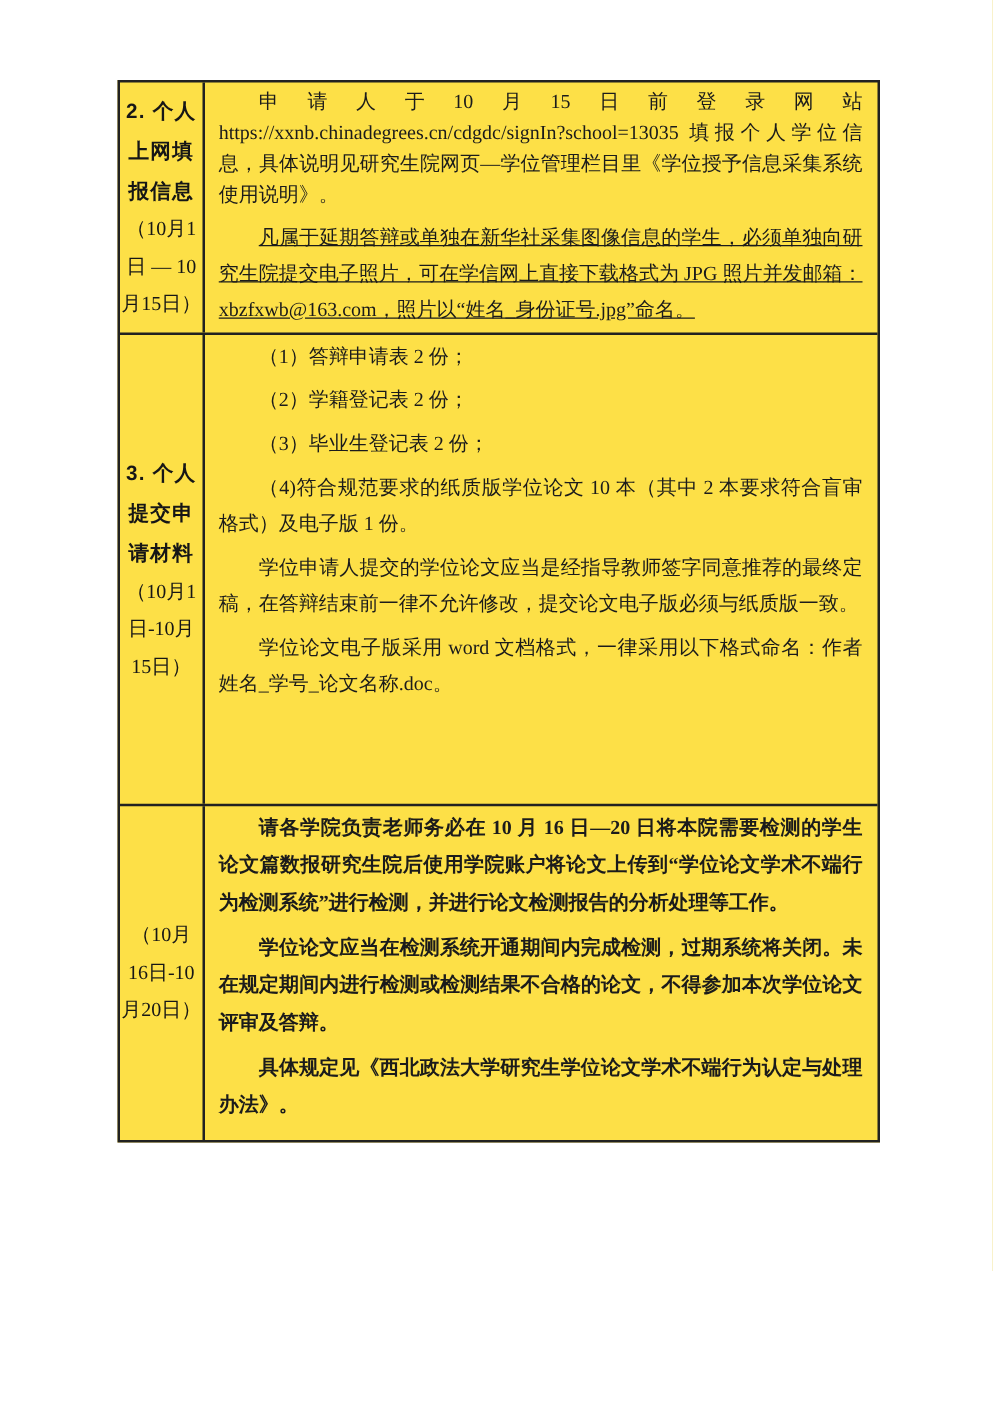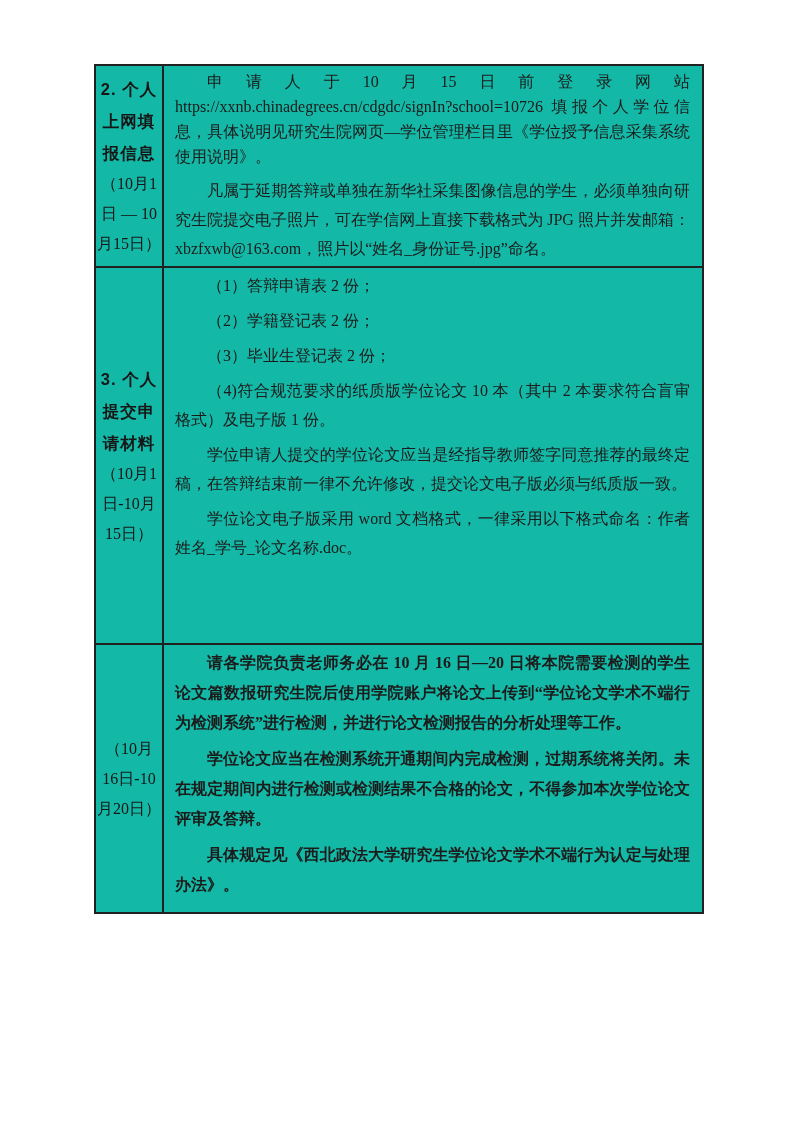--- a/index.html
+++ b/index.html
@@ -13,21 +13,21 @@
     width:794px;height:1123px;
     background:#ffffff;
     overflow:hidden;
   }
   .proc-table{
     position:absolute;
     left:94px;top:64px;
     width:610px;
     border:2px solid #212121;
     box-sizing:border-box;
-    background:#14b8a6;
+    background:#fde047;
   }
   .trow{
     display:flex;
     box-sizing:border-box;
   }
   .trow + .trow{ border-top:2px solid #212121; }
   .trow.r1{ height:200px; }
   .trow.r2{ height:377px; }
   .trow.r3{ height:269px; }
 
@@ -68,21 +68,21 @@
   .paras .para{
     margin:0;
     font-size:16px;
     line-height:29px;
     text-align:justify;
     text-indent:2em;
     word-break:break-word;
   }
   
   .r1 .paras .para:first-child{ line-height:25px; }
-  .r1 .paras .para + .para{ margin-top:7px; }
+  .r1 .paras .para + .para{ margin-top:7px;text-decoration:underline; }
   .r2 .paras .para + .para{ margin-top:6px; }
   .r3 .paras .para{ line-height:30px;font-weight:bold; }
   .r3 .paras .para + .para{ margin-top:6px; }
 </style>
 </head>
 <body>
 
 <div class="page">
   <div class="proc-table">
 
@@ -94,21 +94,21 @@
             <div class="t-line">报信息</div>
           </div>
         <div class="label-dates">
             <div class="d-line">（10月1</div>
             <div class="d-line">日 — 10</div>
             <div class="d-line">月15日）</div>
           </div>
       </div>
       <div class="content-cell">
         <div class="paras">
-            <div class="para">申请人于10月15日前登录网站 https://xxnb.chinadegrees.cn/cdgdc/signIn?school=10726 填报个人学位信息，具体说明见研究生院网页—学位管理栏目里《学位授予信息采集系统使用说明》。</div>
+            <div class="para">申请人于10月15日前登录网站 https://xxnb.chinadegrees.cn/cdgdc/signIn?school=13035 填报个人学位信息，具体说明见研究生院网页—学位管理栏目里《学位授予信息采集系统使用说明》。</div>
             <div class="para">凡属于延期答辩或单独在新华社采集图像信息的学生，必须单独向研究生院提交电子照片，可在学信网上直接下载格式为 JPG 照片并发邮箱：xbzfxwb@163.com，照片以“姓名_身份证号.jpg”命名。</div>
           </div>
       </div>
     </div>
 
     <div class="trow r2">
       <div class="label-cell">
         <div class="label-title">
             <div class="t-line">3. 个人</div>
             <div class="t-line">提交申</div>

